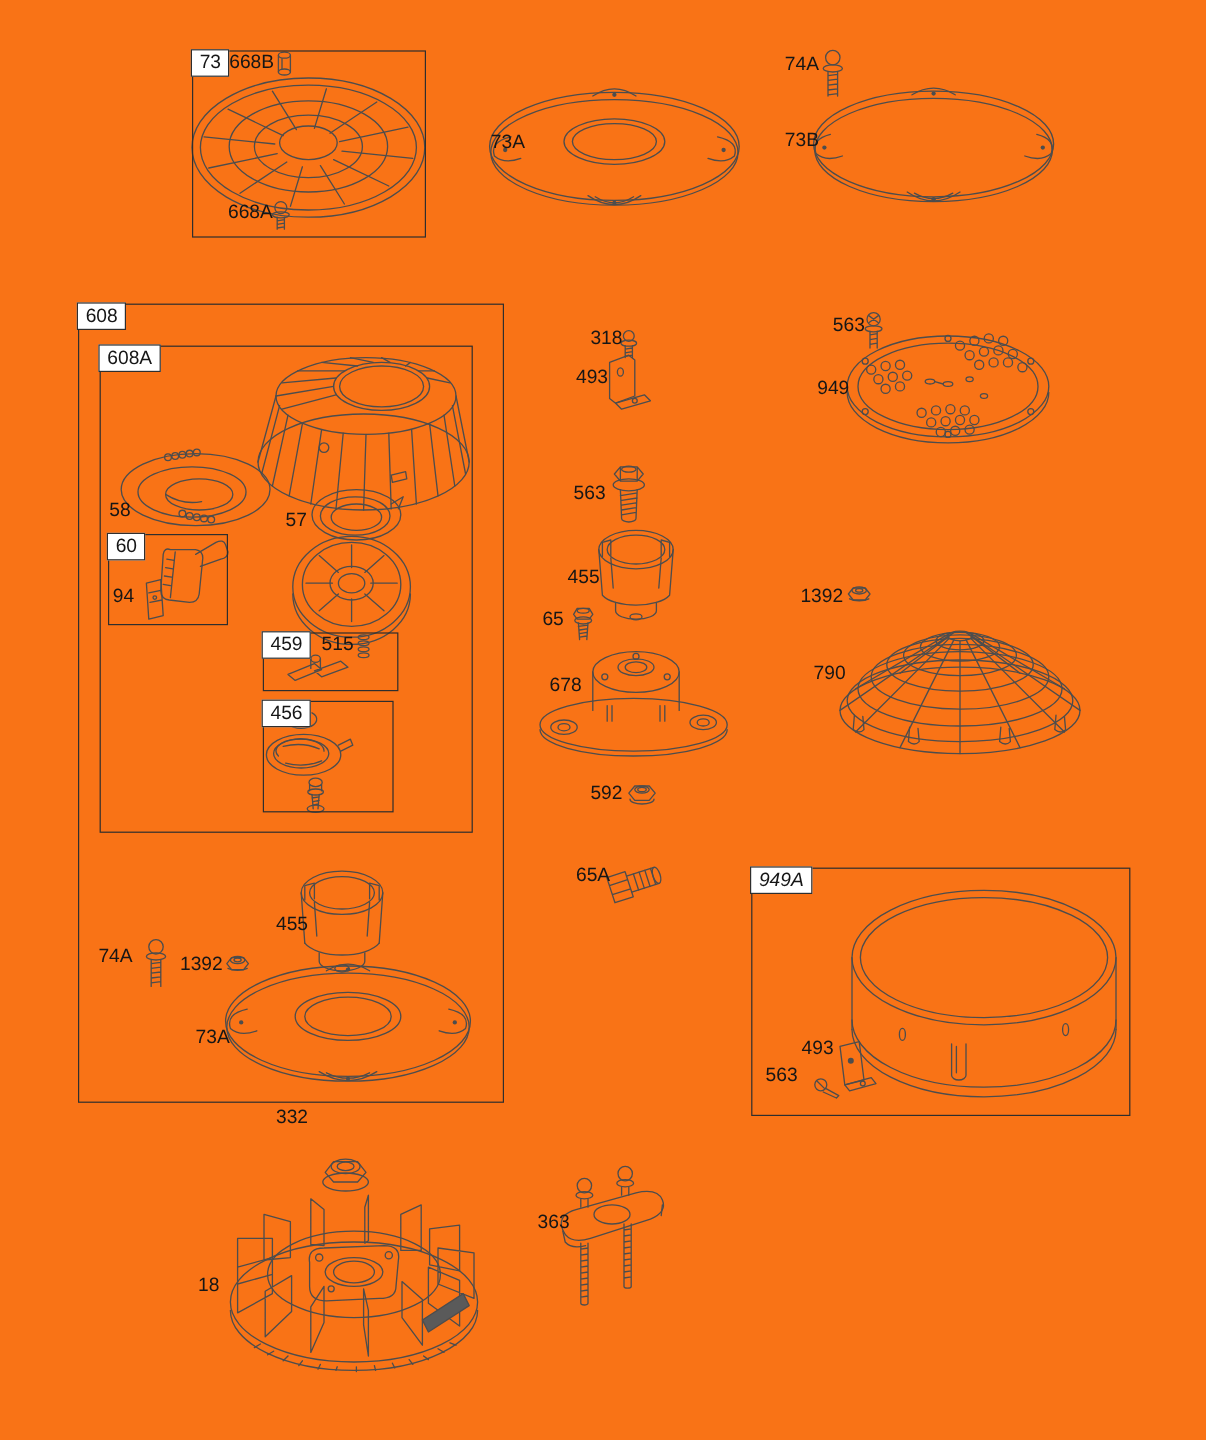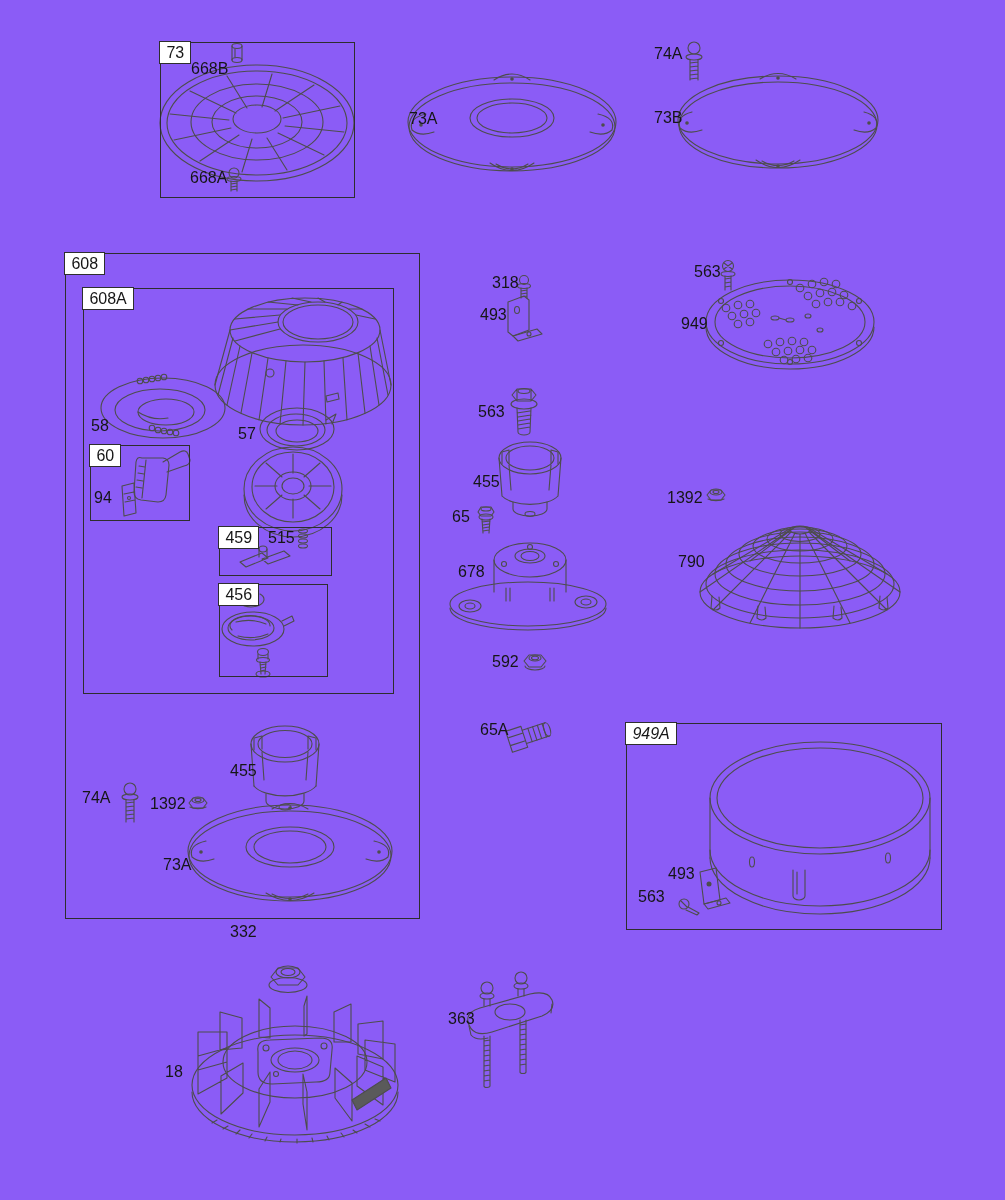--- a/index.html
+++ b/index.html
@@ -1,16 +1,16 @@
 <!DOCTYPE html>
 <html><head>
 <meta charset="utf-8">
 <style>
   html,body{margin:0;padding:0;background:#fff;}
-  #canvas{position:relative;width:1005px;height:1200px;background:#8b5cf6;
+  #canvas{position:relative;width:1005px;height:1200px;background:#f97316;
           font-family:"Liberation Sans",sans-serif;overflow:hidden;}
   .gbox{position:absolute;border:1.6px solid #2e2e2e;background:transparent;}
   .chip{position:absolute;top:-1.6px;left:-1.6px;border:1.6px solid #2e2e2e;
         background:#fff;padding:0 6px;font-size:16px;line-height:21px;color:#161616;}
   .callout{position:absolute;font-size:16px;line-height:17px;color:#161616;white-space:nowrap;}
   svg{position:absolute;left:0;top:0;}
   .ln{fill:none;stroke:#4d4d4d;stroke-width:1.1;stroke-linecap:round;stroke-linejoin:round;}
   .dot{fill:#4d4d4d;stroke:none;}
 </style>
 </head>
@@ -407,21 +407,21 @@
   <div class="gbox" style="left:219px;top:527px;width:111px;height:47px;">
     <div class="chip">459</div>
   </div>
   <div class="gbox" style="left:219px;top:584px;width:107px;height:91px;">
     <div class="chip">456</div>
   </div>
   <div class="gbox" style="left:626px;top:723px;width:314px;height:205px;font-style:italic;">
     <div class="chip">949A</div>
   </div>
 
-  <span class="callout" style="left:191px;top:60px;">668B</span>
+  <span class="callout" style="left:191px;top:44px;">668B</span>
   <span class="callout" style="left:190px;top:169px;">668A</span>
   <span class="callout" style="left:409px;top:110px;">73A</span>
   <span class="callout" style="left:654px;top:45px;">74A</span>
   <span class="callout" style="left:654px;top:109px;">73B</span>
   <span class="callout" style="left:91px;top:417px;">58</span>
   <span class="callout" style="left:238px;top:425px;">57</span>
   <span class="callout" style="left:94px;top:489px;">94</span>
   <span class="callout" style="left:268px;top:529px;">515</span>
   <span class="callout" style="left:230px;top:762px;">455</span>
   <span class="callout" style="left:82px;top:789px;">74A</span>

